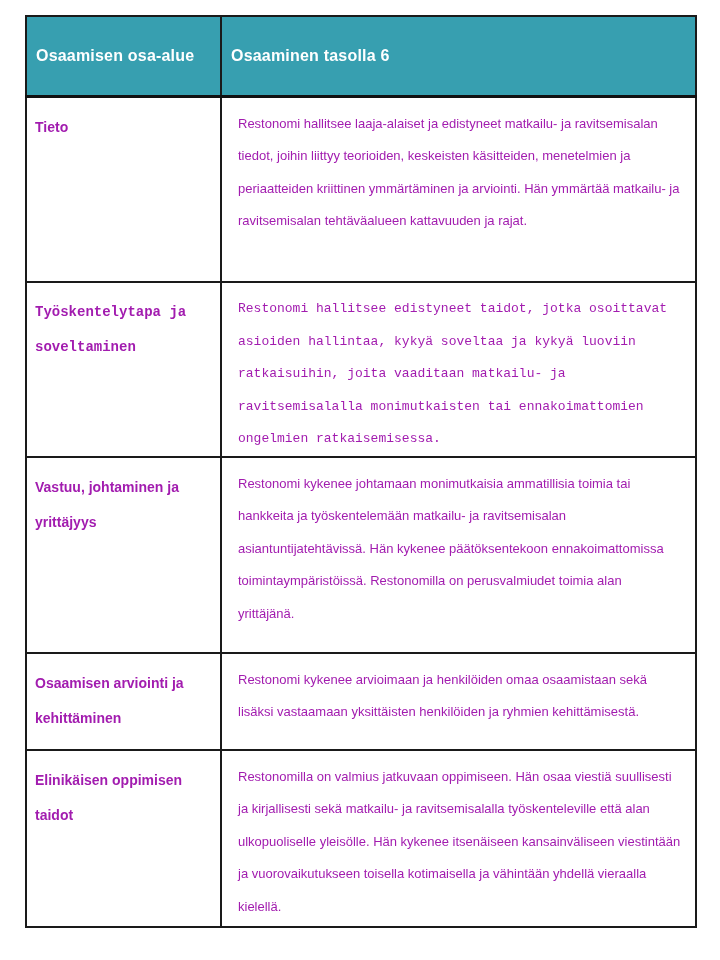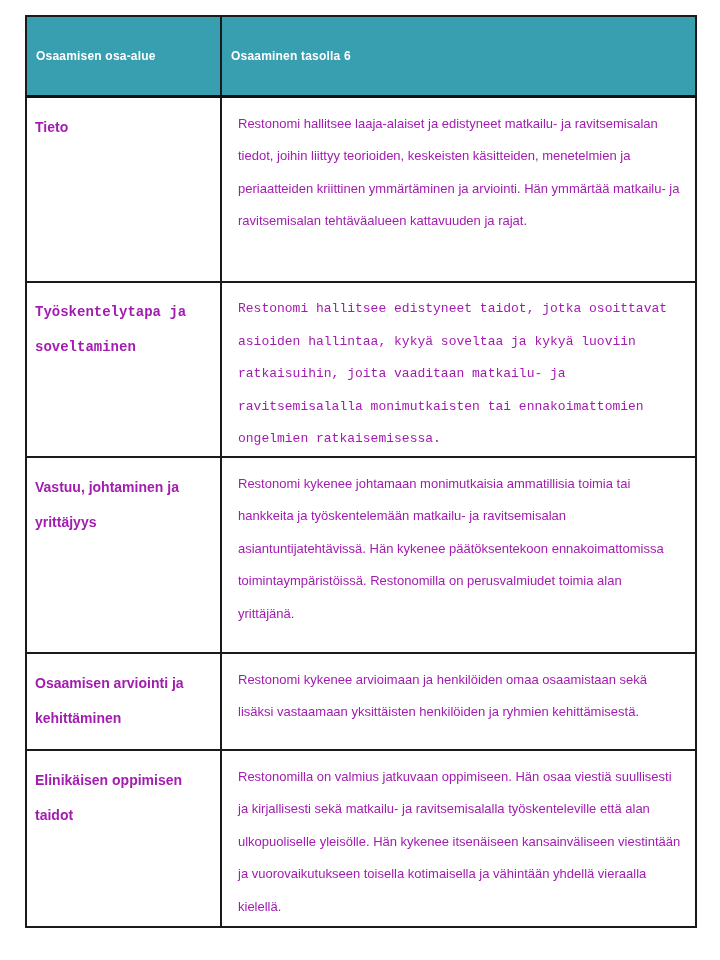--- a/index.html
+++ b/index.html
@@ -30,21 +30,21 @@
   table.competence-table td {
     border: 2px solid #1a1a1a;
     vertical-align: top;
     overflow: hidden;
   }
   
   tr.header-row { height: 80px; }
   tr.header-row th {
     background: #379fb0;
     color: #ffffff;
-    font-size: 12px;
+    font-size: 16px;
     font-weight: bold;
     text-align: left;
     vertical-align: middle;
     padding: 0 10px 0 9px;
     border-bottom: 3px solid #111111;
     letter-spacing: 0.2px;
   }
   
   tr.body-row-0 { height: 186px; }
   tr.body-row-1 { height: 111px; font-family: Liberation Mono, monospace; }

